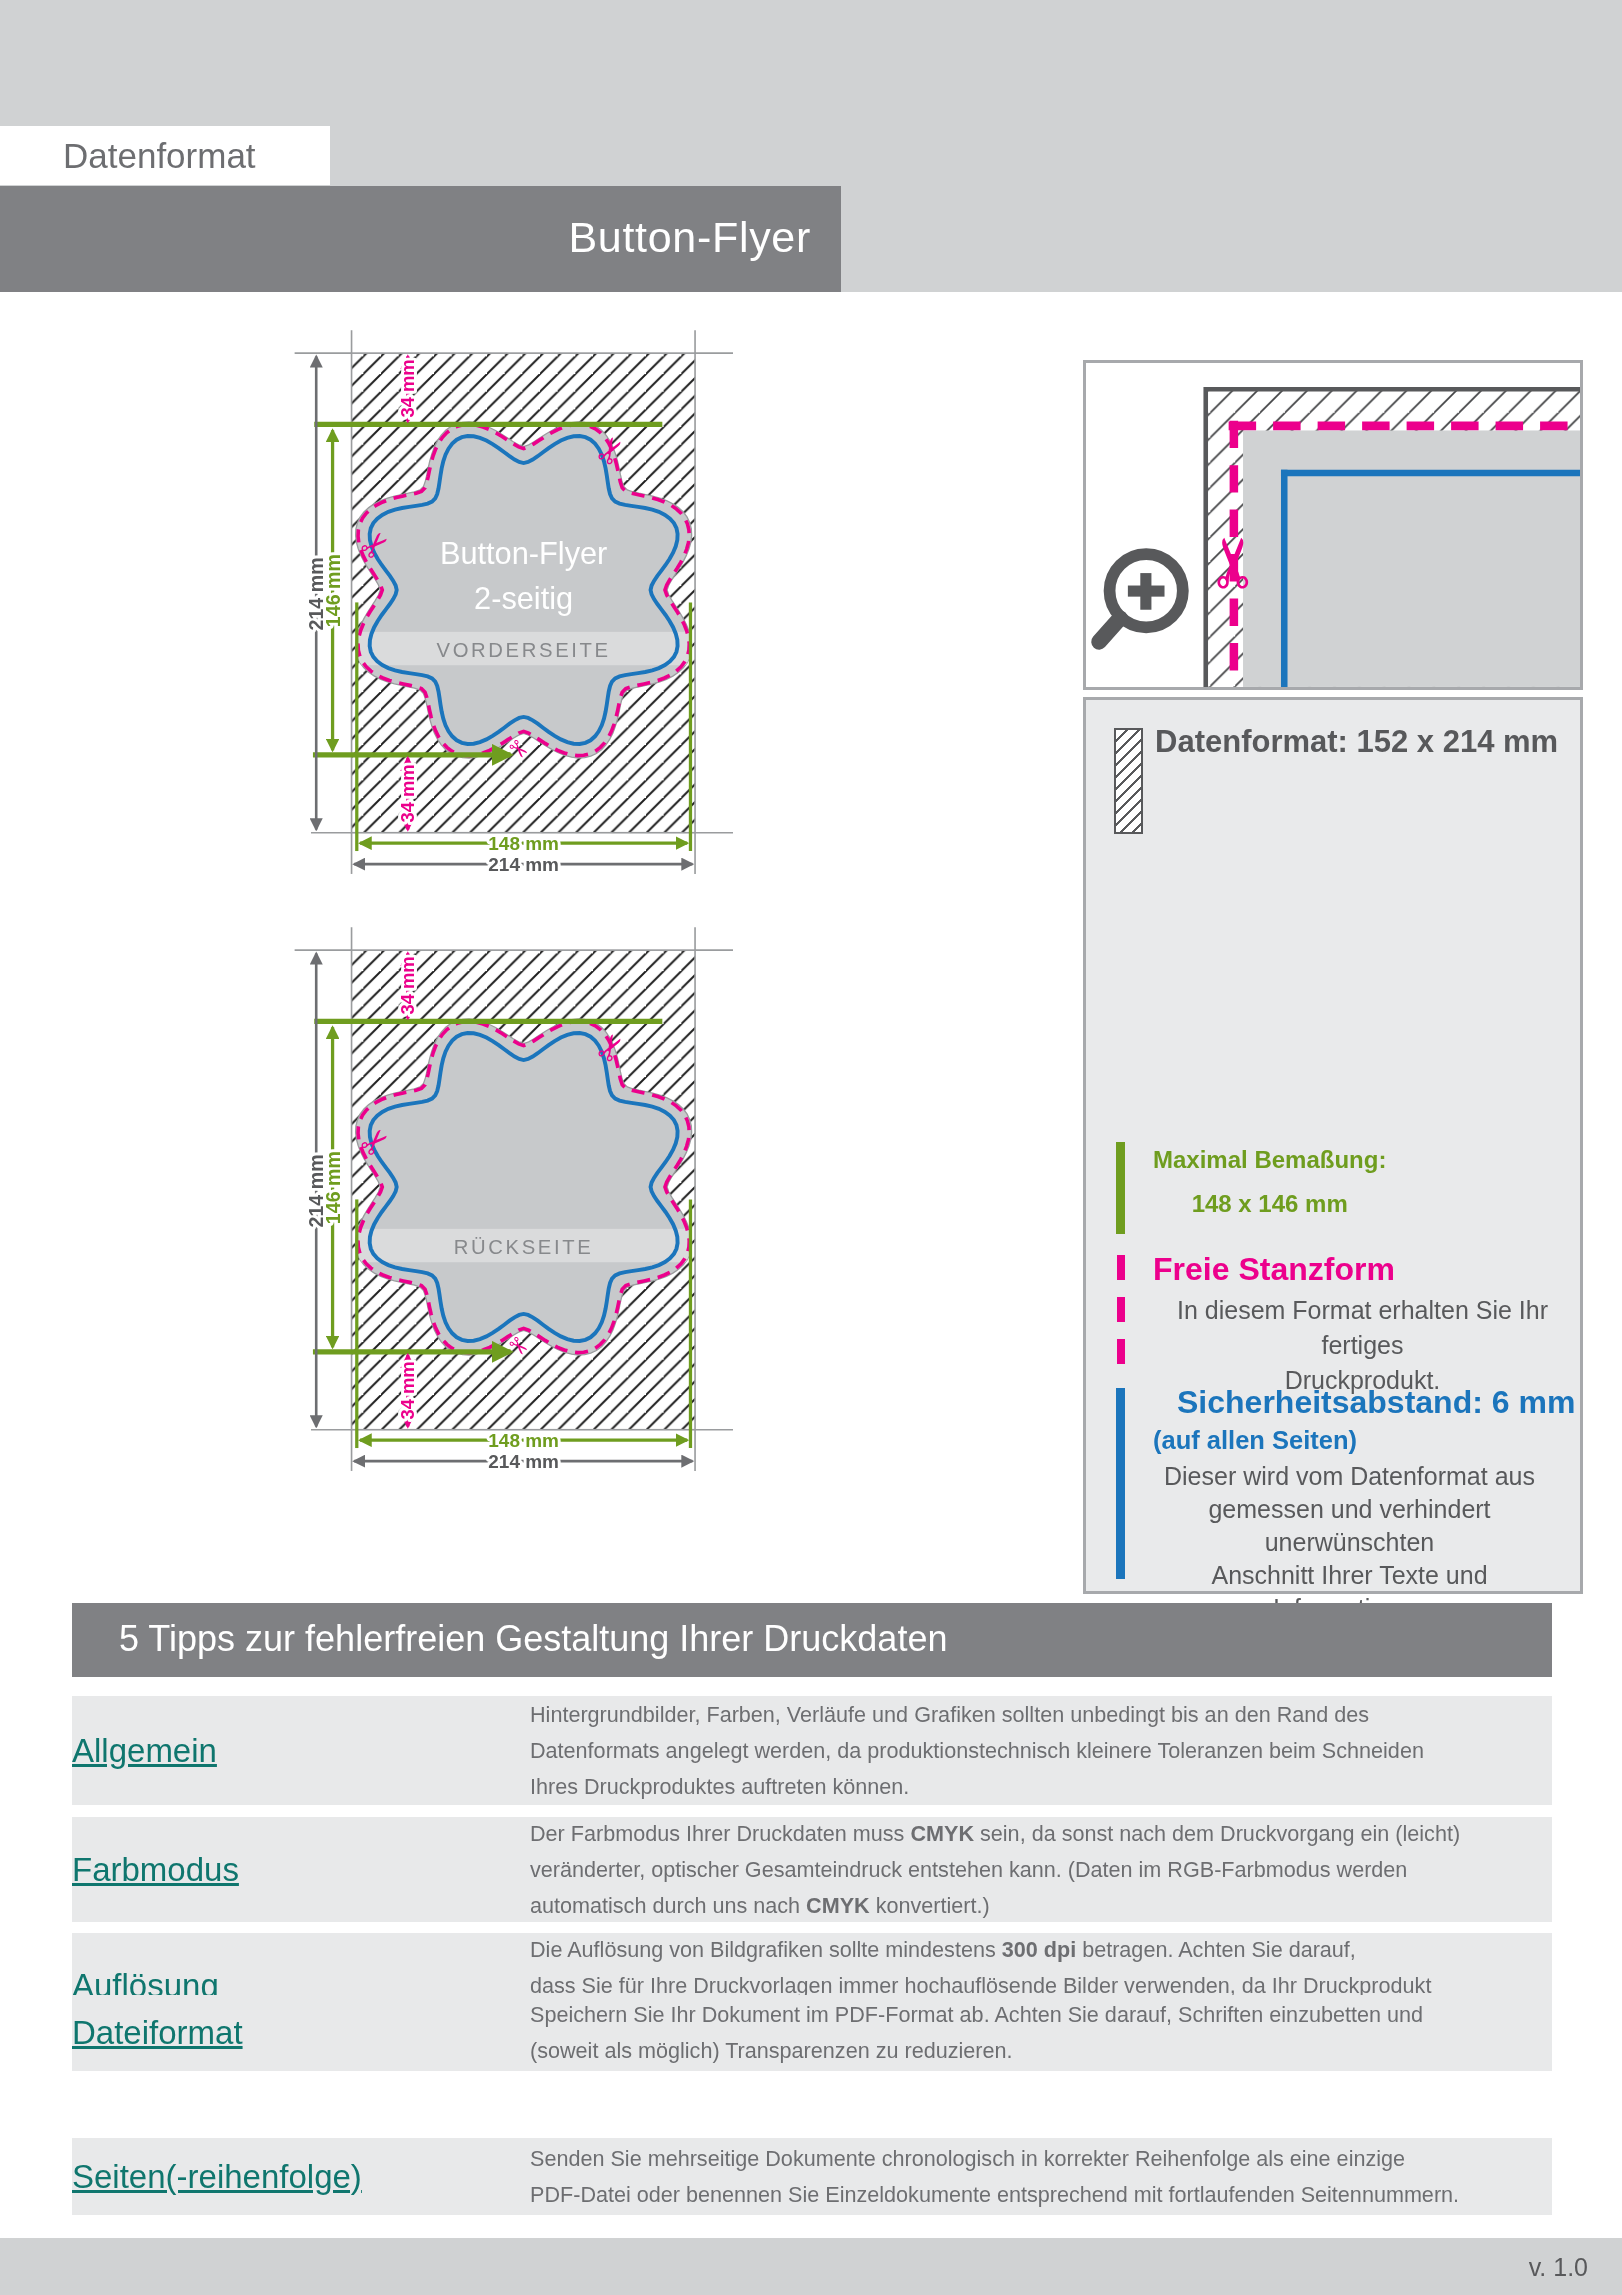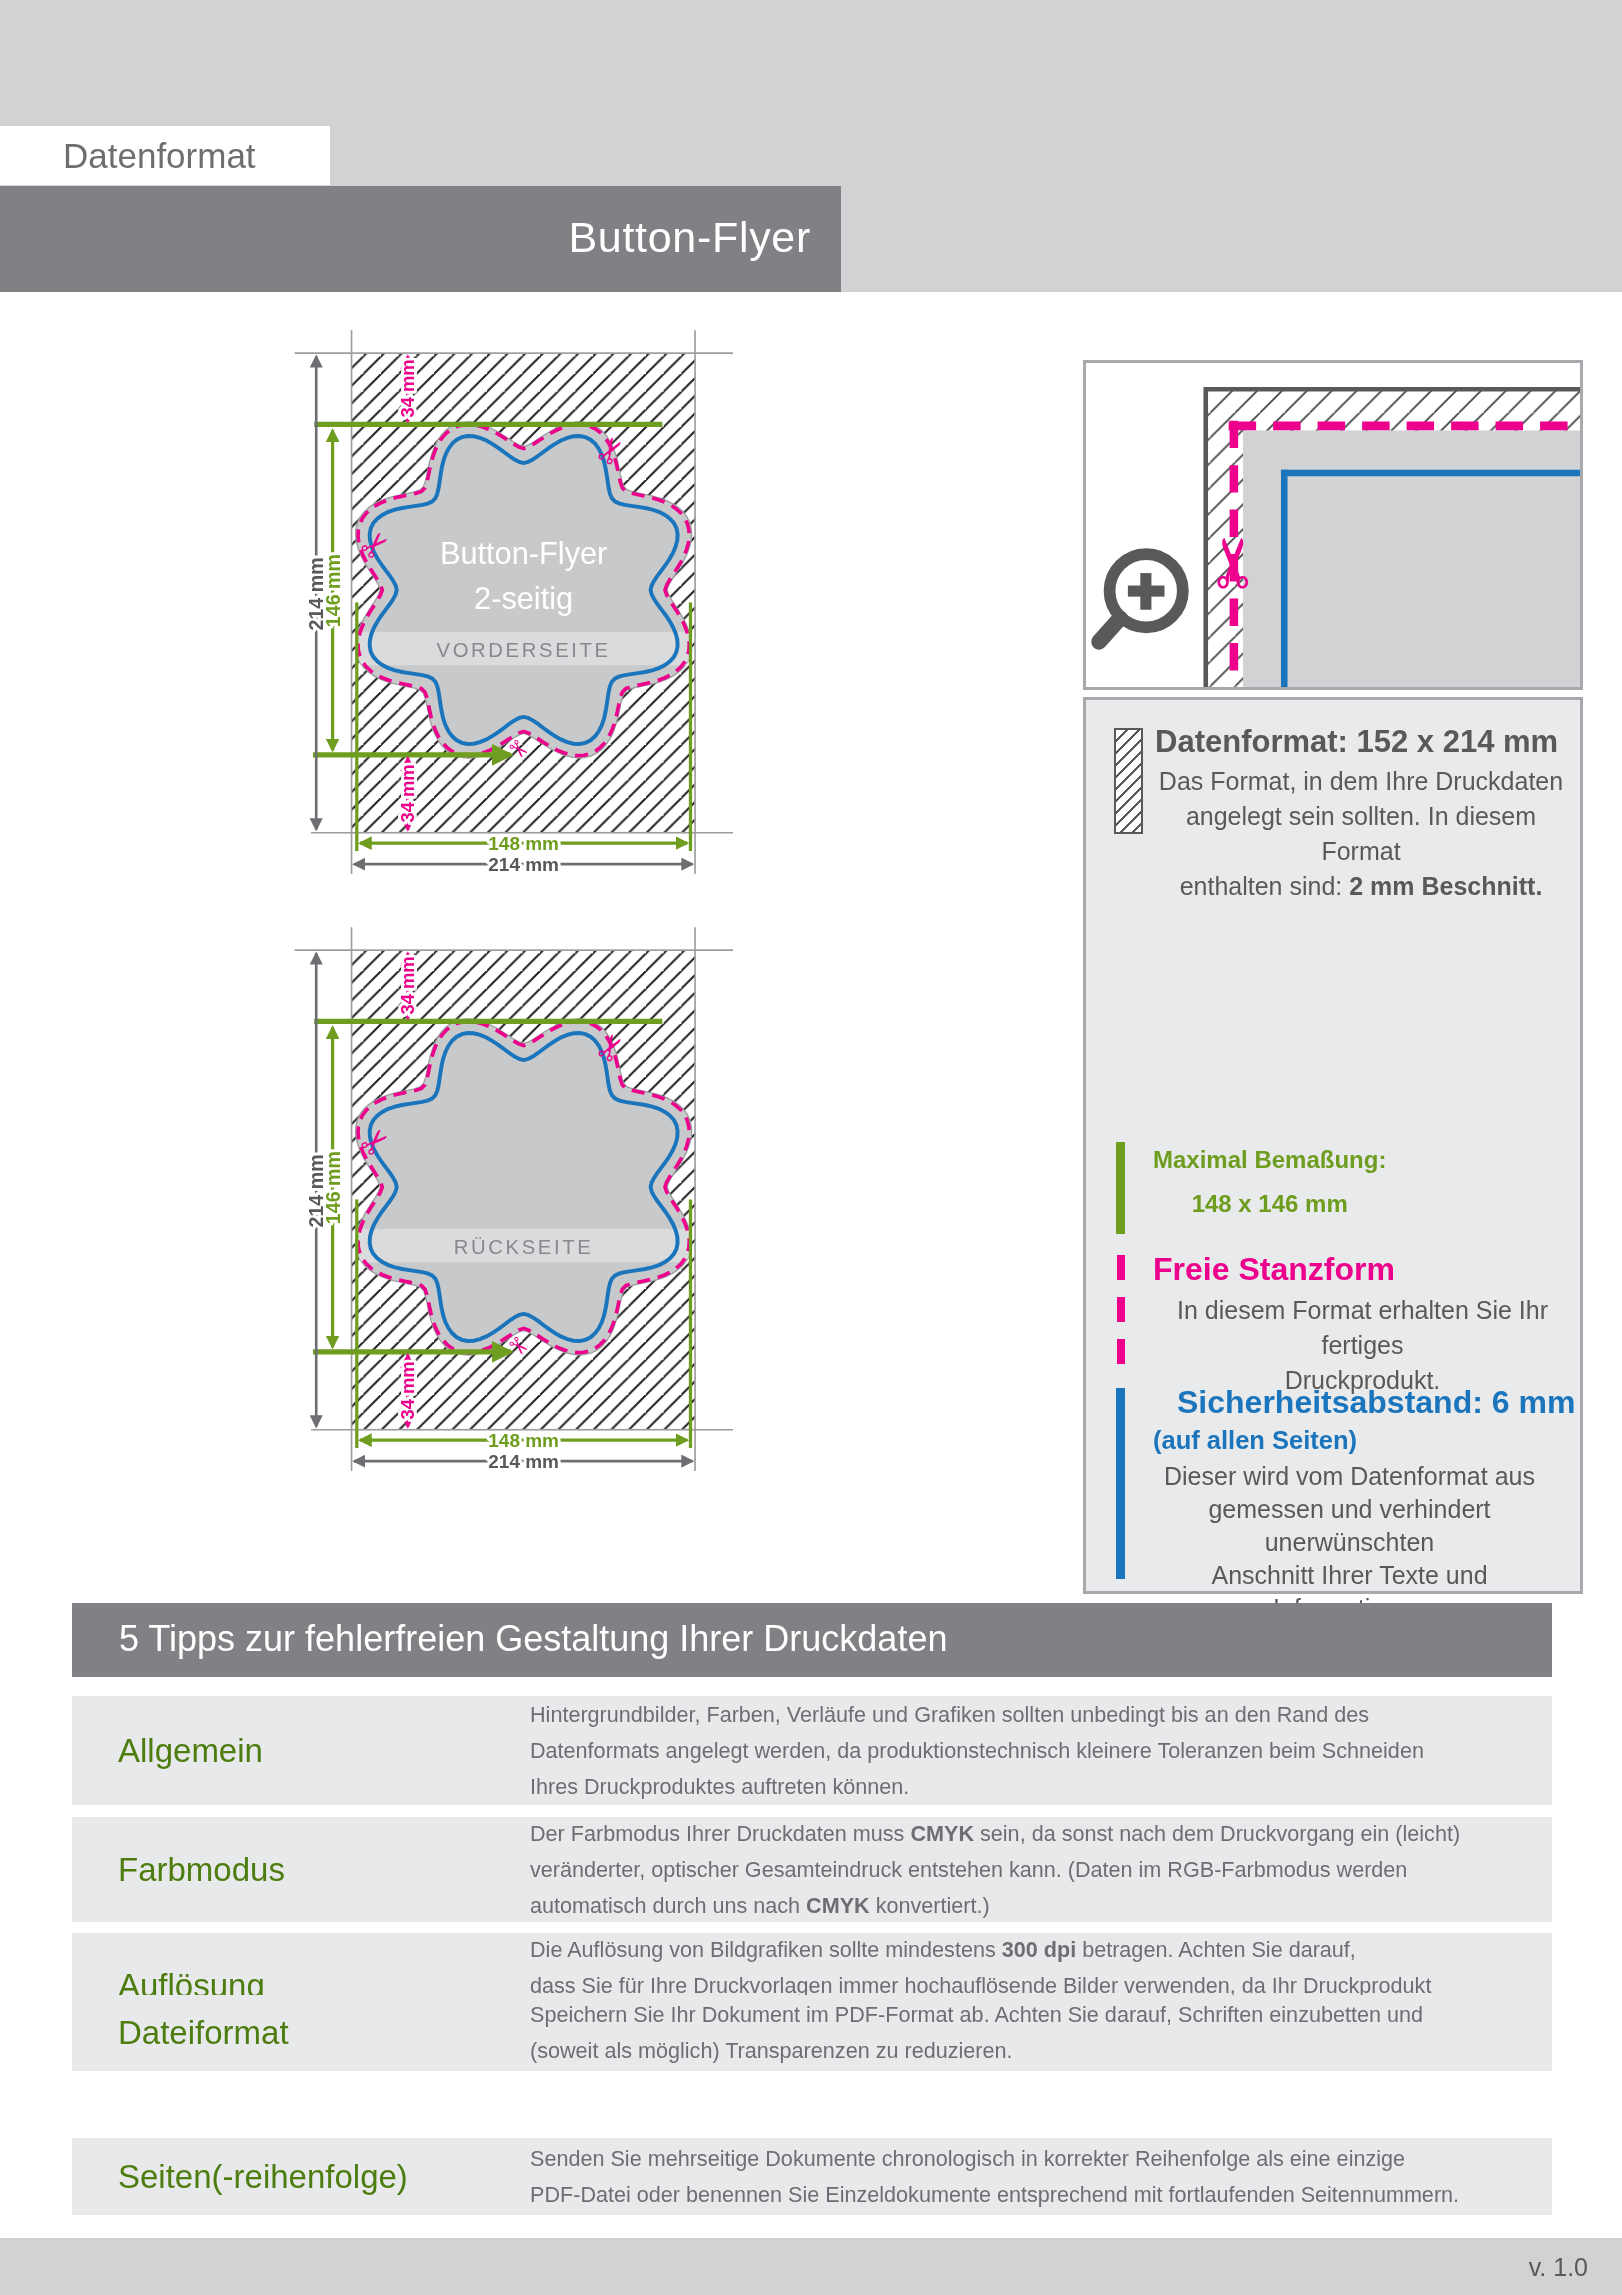--- a/index.html
+++ b/index.html
@@ -31,21 +31,21 @@
   .ib-pink-b{left:67px;top:593px;width:419px;}
   .bar-blue{left:30px;top:688px;width:8.5px;height:191px;background:#1b75bc;}
   .ib-blue-h{left:67px;top:684px;font-size:32px;font-weight:700;color:#1b75bc;margin-left:24px;}
   .ib-blue-sub{left:67px;top:726px;font-size:25.5px;font-weight:700;color:#1b75bc;}
   .ib-blue-b{left:54px;top:760px;width:419px;line-height:33px;}
 
   
   .tips-band{left:72px;top:1603px;width:1480px;height:74px;background:#808184;}
   .tips-band span{display:block;padding-left:47px;line-height:72px;font-size:36px;font-weight:300;color:#ffffff;}
   .tip-row{left:72px;width:1480px;background:#e8e9ea;display:flex;align-items:center;}
-  .tip-label{width:458px;box-sizing:border-box;padding-left:46px;font-size:33px;font-weight:300;color:#4d7c0f;}
+  .tip-label{width:458px;box-sizing:border-box;font-size:33px;font-weight:300;color:#0f766e;text-decoration:underline;}
   .tip-text{flex:1;font-size:21.6px;line-height:36px;color:#6d6e71;white-space:pre-line;padding-right:19.6px;}
   .row1{top:1696px;height:109px;}
   .row2{top:1817px;height:105px;}
   .row3{top:1933px;height:106px;}
   .row4{top:1995px;height:76px;}
   .row5{top:2138px;height:77px;}
 
   
   .footer-band{left:0;top:2238px;width:1623px;height:58px;background:#d0d2d3;}
   .footer-band span{display:block;text-align:right;padding-right:35px;line-height:58px;font-size:25px;color:#58595b;}
@@ -214,23 +214,20 @@
       <circle cx="92" cy="348" r="56" fill="none" stroke="#58595b" stroke-width="18"></circle>
       <rect x="64" y="340" width="56" height="17" fill="#58595b"></rect>
       <rect x="83" y="321" width="17" height="56" fill="#58595b"></rect>
       <line x1="52" y1="390" x2="20" y2="426" stroke="#58595b" stroke-width="24" stroke-linecap="round"></line>
     </g>
   </svg>
 
   <div class="abs info-box">
     <div class="abs hatch-swatch"></div>
     <div class="abs ib-h1">Datenformat: 152 x 214 mm</div>
-    <div class="abs ib-p ib-p1"><span>Das Format, in dem Ihre Druckdaten
-angelegt sein sollten. In diesem Format
-enthalten sind: </span><span style="font-weight: 700;">2 mm Beschnitt.</span></div>
     <div class="abs bar-green"></div>
     <div class="abs ib-green-h">Maximal Bemaßung:
 148 x 146 mm</div>
     <div class="abs bar-pink"></div>
     <div class="abs ib-pink-h">Freie Stanzform</div>
     <div class="abs ib-p ib-pink-b">In diesem Format erhalten Sie Ihr fertiges
 Druckprodukt.</div>
     <div class="abs bar-blue"></div>
     <div class="abs ib-blue-h">Sicherheitsabstand: 6 mm</div>
     <div class="abs ib-blue-sub">(auf allen Seiten)</div>

